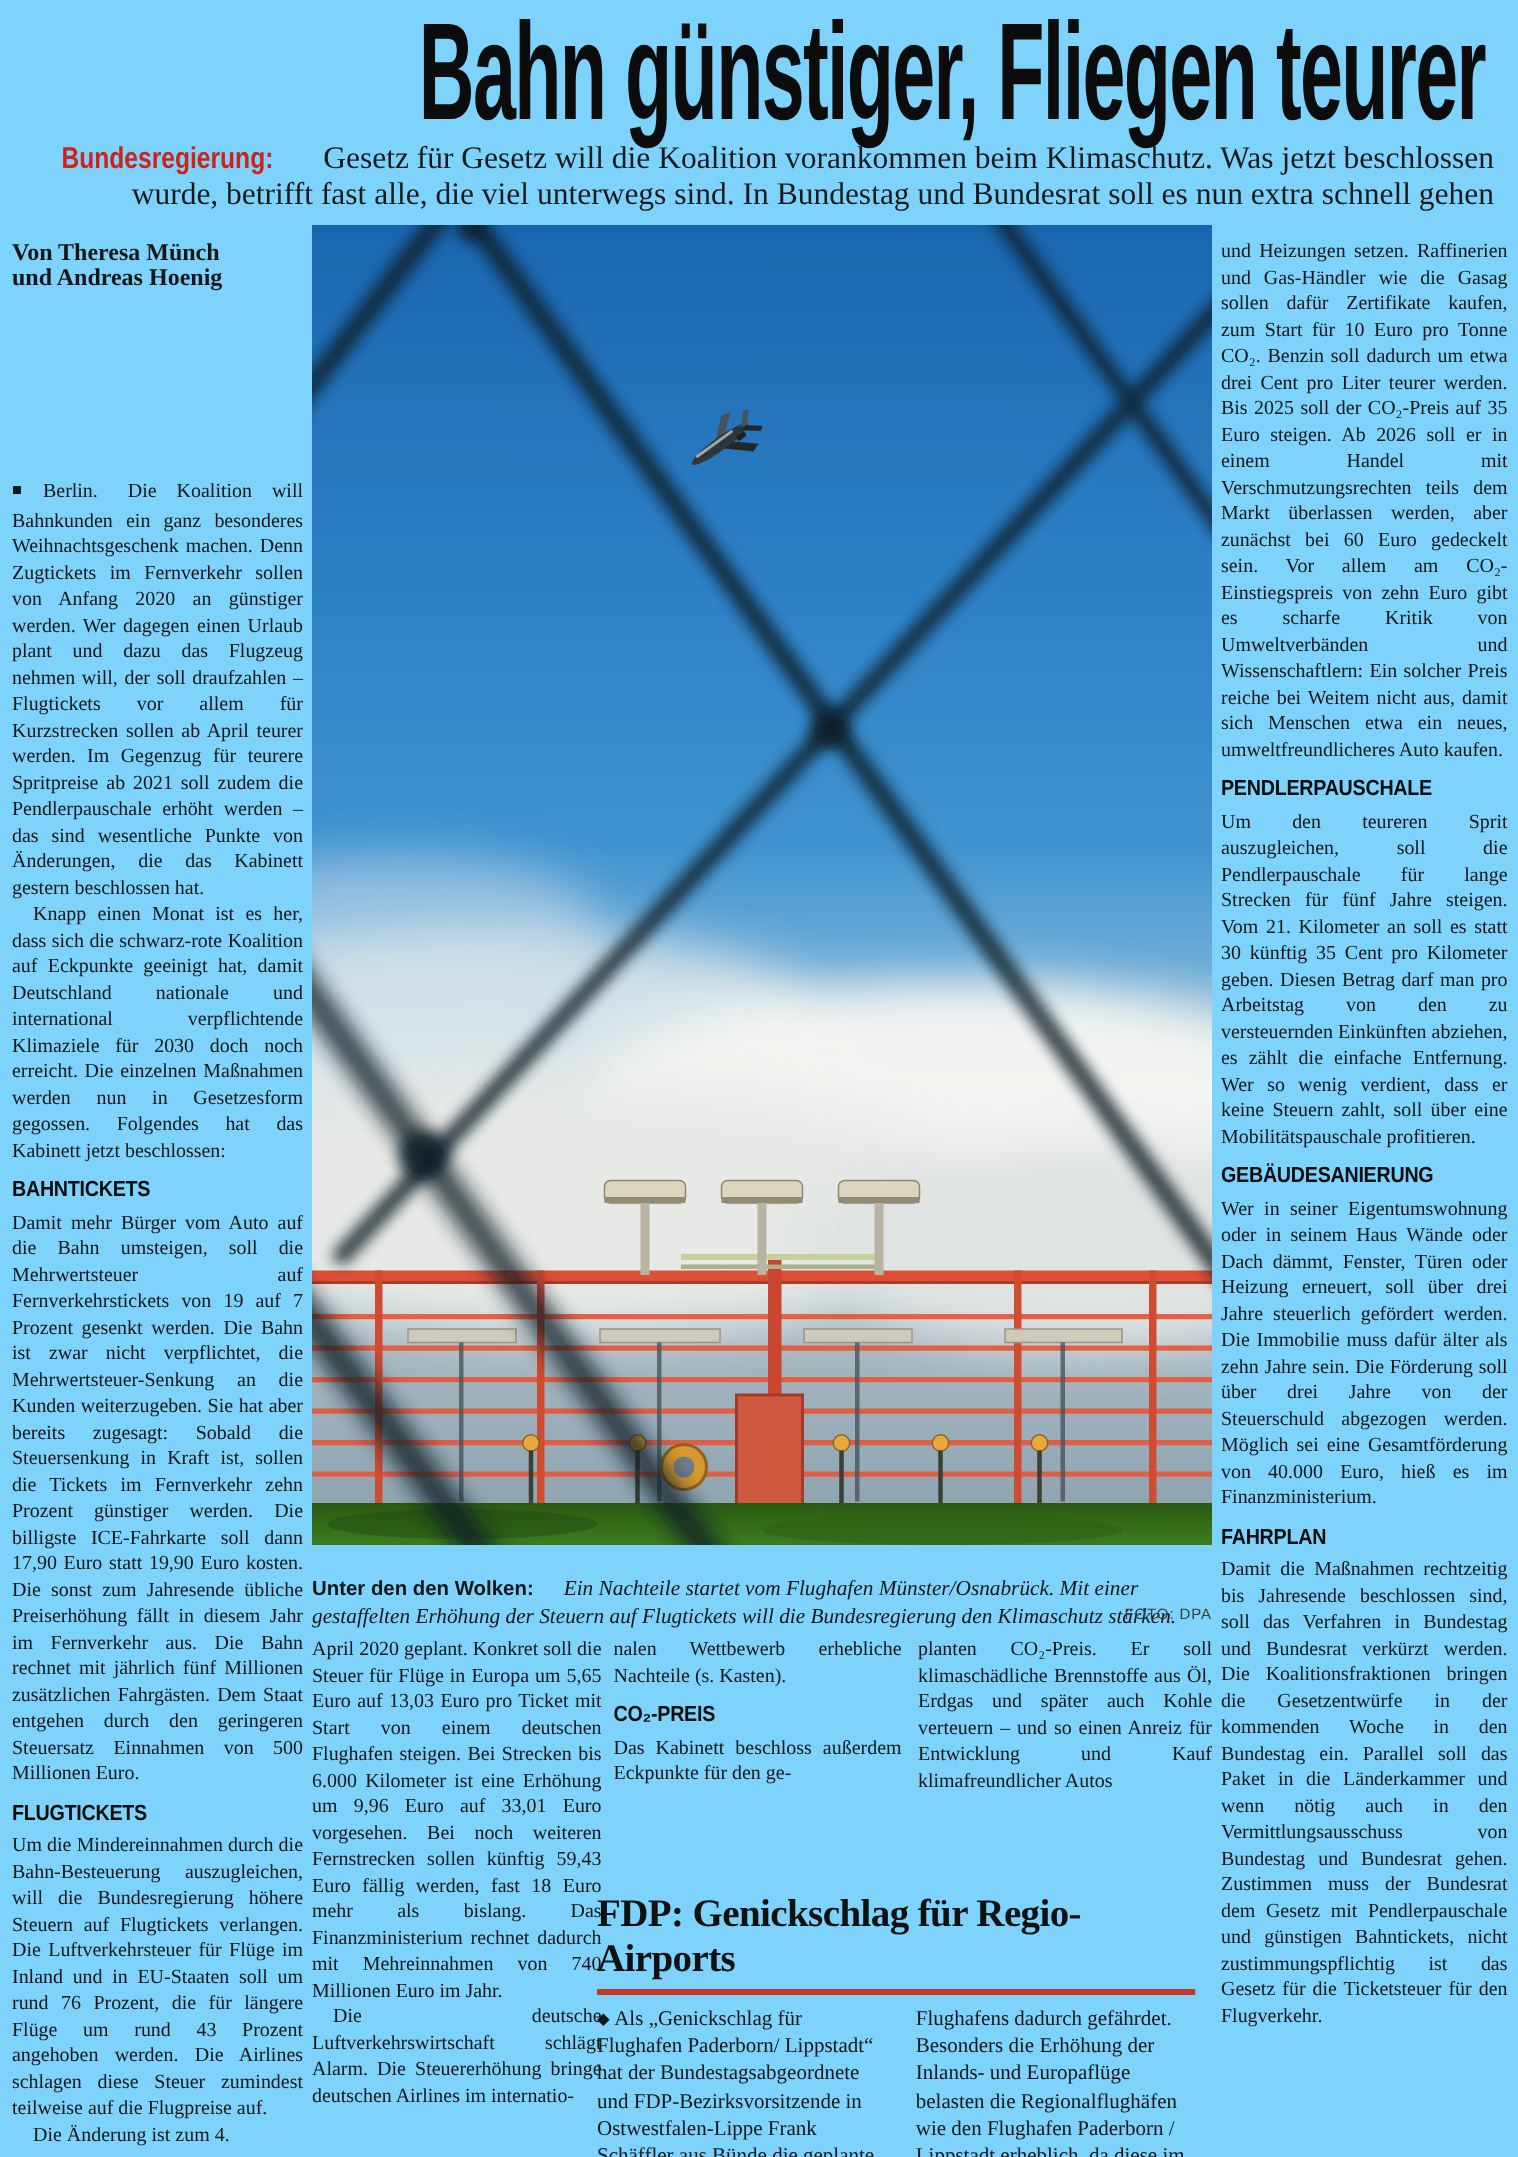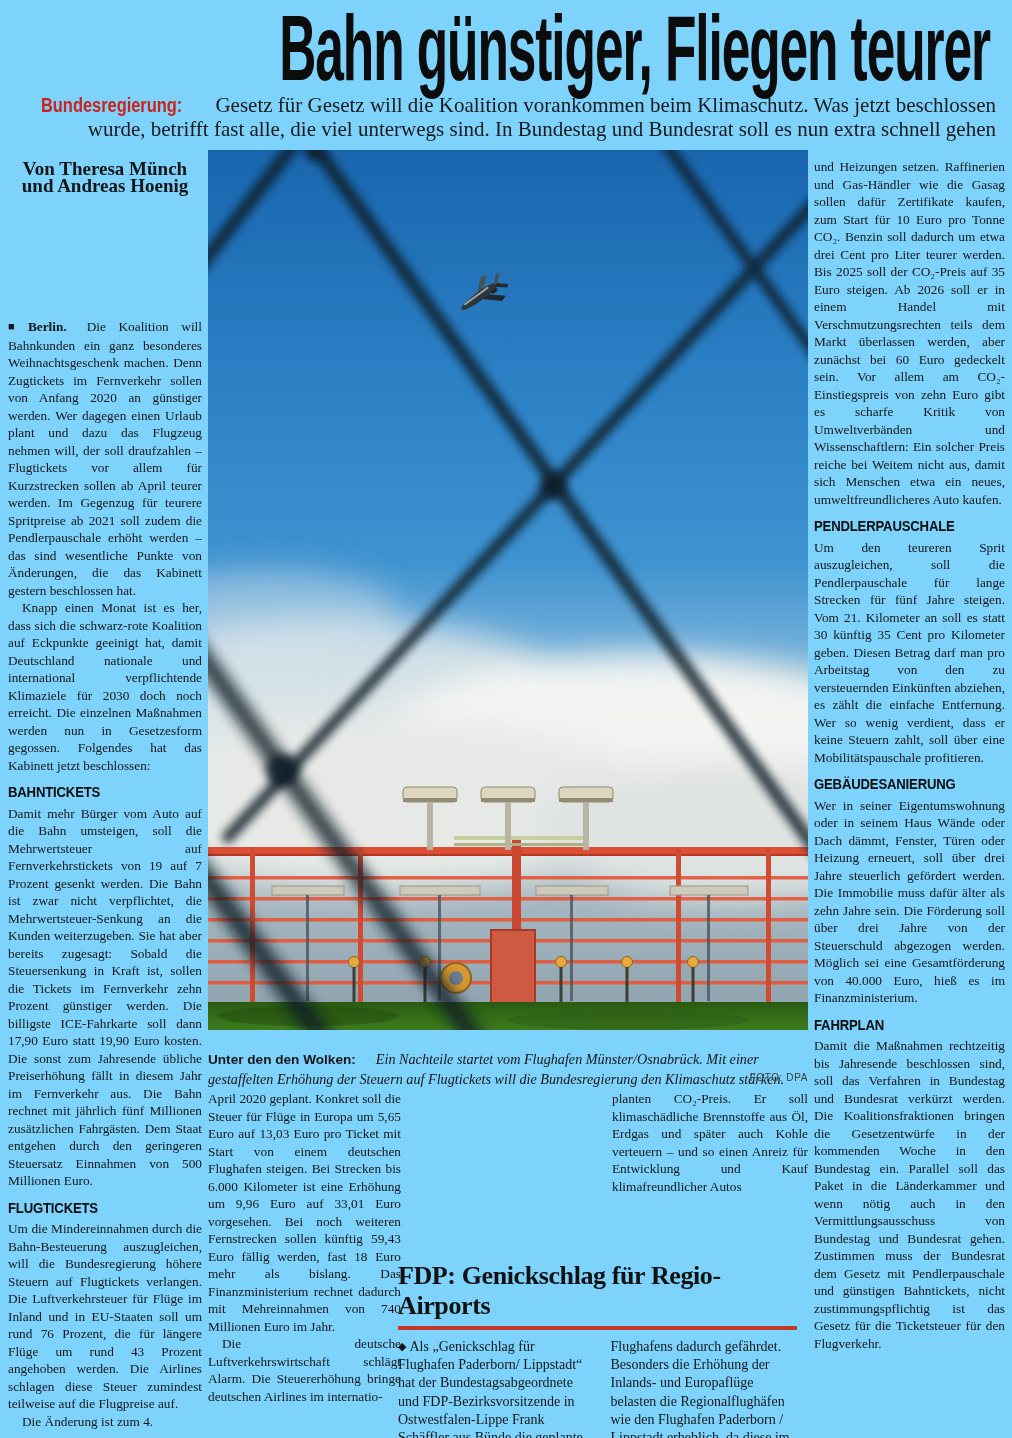--- a/index.html
+++ b/index.html
@@ -13,23 +13,23 @@
          transform:scaleX(.56);transform-origin:center top;}
   .subtitle{position:absolute;top:94px;left:16px;width:980px;margin:0;font-size:21px;line-height:1.12;
             text-align:right;color:#1a1a1a;}
   .kicker{display:inline-block;font-family:"Liberation Sans",sans-serif;font-weight:700;font-size:20px;
           color:#cc231b;transform:scaleX(.82);transform-origin:left center;margin-right:2px;}
 
   
   .col{position:absolute;text-align:justify;font-size:13.3px;line-height:17.5px;}
   .col p{margin:0;}
   .indent{text-indent:14px;}
-  .byline{font-weight:700;font-size:19px;line-height:17px;margin:0 0 124px 0 !important;text-align:center;}
+  .byline{font-weight:700;font-size:16px;line-height:17px;margin:0 0 124px 0 !important;text-align:left;}
   .lead-marker{font-size:11px;position:relative;top:-1px;margin-right:4px;}
-  .lead-loc{font-weight:700;margin-right:20px;}
+  .lead-loc{font-weight:400;margin-right:20px;}
   .sec-head{display:block;margin:10px 0 3px;font-family:"Liberation Sans",sans-serif;font-weight:700;
             font-size:14.6px;letter-spacing:-.2px;color:#0d0d0d;text-align:left;
             transform:scaleX(.9);transform-origin:left center;white-space:nowrap;}
   .col-left{left:8px;top:150px;width:194px;height:1288px;padding-top:10px;box-sizing:border-box;}
   .col2{left:208px;top:1090px;width:193px;height:348px;}
   .col3{left:409px;top:1090px;width:192px;height:140px;}
   .col4{left:612px;top:1090px;width:196px;height:140px;}
   .col-right{left:814px;top:150px;width:191px;height:1288px;padding-top:8px;box-sizing:border-box;}
 
   
@@ -218,20 +218,25 @@
     </svg>
   </figure>
 
   <p class="caption"><span class="cap-lead">Unter den den Wolken:</span><span class="cap-text">Ein Nachteile startet vom Flughafen Münster/Osnabrück. Mit einer gestaffelten Erhöhung der Steuern auf Flugtickets will die Bundesregierung den Klimaschutz stärken.</span><span class="cap-credit">FOTO: DPA</span></p>
 
   <section class="col col2">
     <p class="body-p">April 2020 geplant. Konkret soll die Steuer für Flüge in Europa um 5,65 Euro auf 13,03 Euro pro Ticket mit Start von einem deutschen Flughafen steigen. Bei Strecken bis 6.000 Kilometer ist eine Erhöhung um 9,96 Euro auf 33,01 Euro vorgesehen. Bei noch weiteren Fernstrecken sollen künftig 59,43 Euro fällig werden, fast 18 Euro mehr als bislang. Das Finanzministerium rechnet dadurch mit Mehreinnahmen von 740 Millionen Euro im Jahr.</p>
     <p class="body-p indent">Die deutsche Luftverkehrswirtschaft schlägt Alarm. Die Steuererhöhung bringe deutschen Airlines im internatio-</p>
   </section>
 
+  <section class="col col3">
+    <p class="body-p">nalen Wettbewerb erhebliche Nachteile (s. Kasten).</p>
+    <h2 class="sec-head">CO₂-PREIS</h2>
+    <p class="body-p">Das Kabinett beschloss außerdem Eckpunkte für den ge-</p>
+  </section>
 
   <section class="col col4">
     <p class="body-p">planten CO₂-Preis. Er soll klimaschädliche Brennstoffe aus Öl, Erdgas und später auch Kohle verteuern – und so einen Anreiz für Entwicklung und Kauf klimafreundlicher Autos</p>
   </section>
 
   <section class="col col-right">
     <p class="body-p">und Heizungen setzen. Raffinerien und Gas-Händler wie die Gasag sollen dafür Zertifikate kaufen, zum Start für 10 Euro pro Tonne CO₂. Benzin soll dadurch um etwa drei Cent pro Liter teurer werden. Bis 2025 soll der CO₂-Preis auf 35 Euro steigen. Ab 2026 soll er in einem Handel mit Verschmutzungsrechten teils dem Markt überlassen werden, aber zunächst bei 60 Euro gedeckelt sein. Vor allem am CO₂-Einstiegspreis von zehn Euro gibt es scharfe Kritik von Umweltverbänden und Wissenschaftlern: Ein solcher Preis reiche bei Weitem nicht aus, damit sich Menschen etwa ein neues, umweltfreundlicheres Auto kaufen.</p>
     <h2 class="sec-head">PENDLERPAUSCHALE</h2>
     <p class="body-p">Um den teureren Sprit auszugleichen, soll die Pendlerpauschale für lange Strecken für fünf Jahre steigen. Vom 21. Kilometer an soll es statt 30 künftig 35 Cent pro Kilometer geben. Diesen Betrag darf man pro Arbeitstag von den zu versteuernden Einkünften abziehen, es zählt die einfache Entfernung. Wer so wenig verdient, dass er keine Steuern zahlt, soll über eine Mobilitätspauschale profitieren.</p>
     <h2 class="sec-head">GEBÄUDESANIERUNG</h2>

